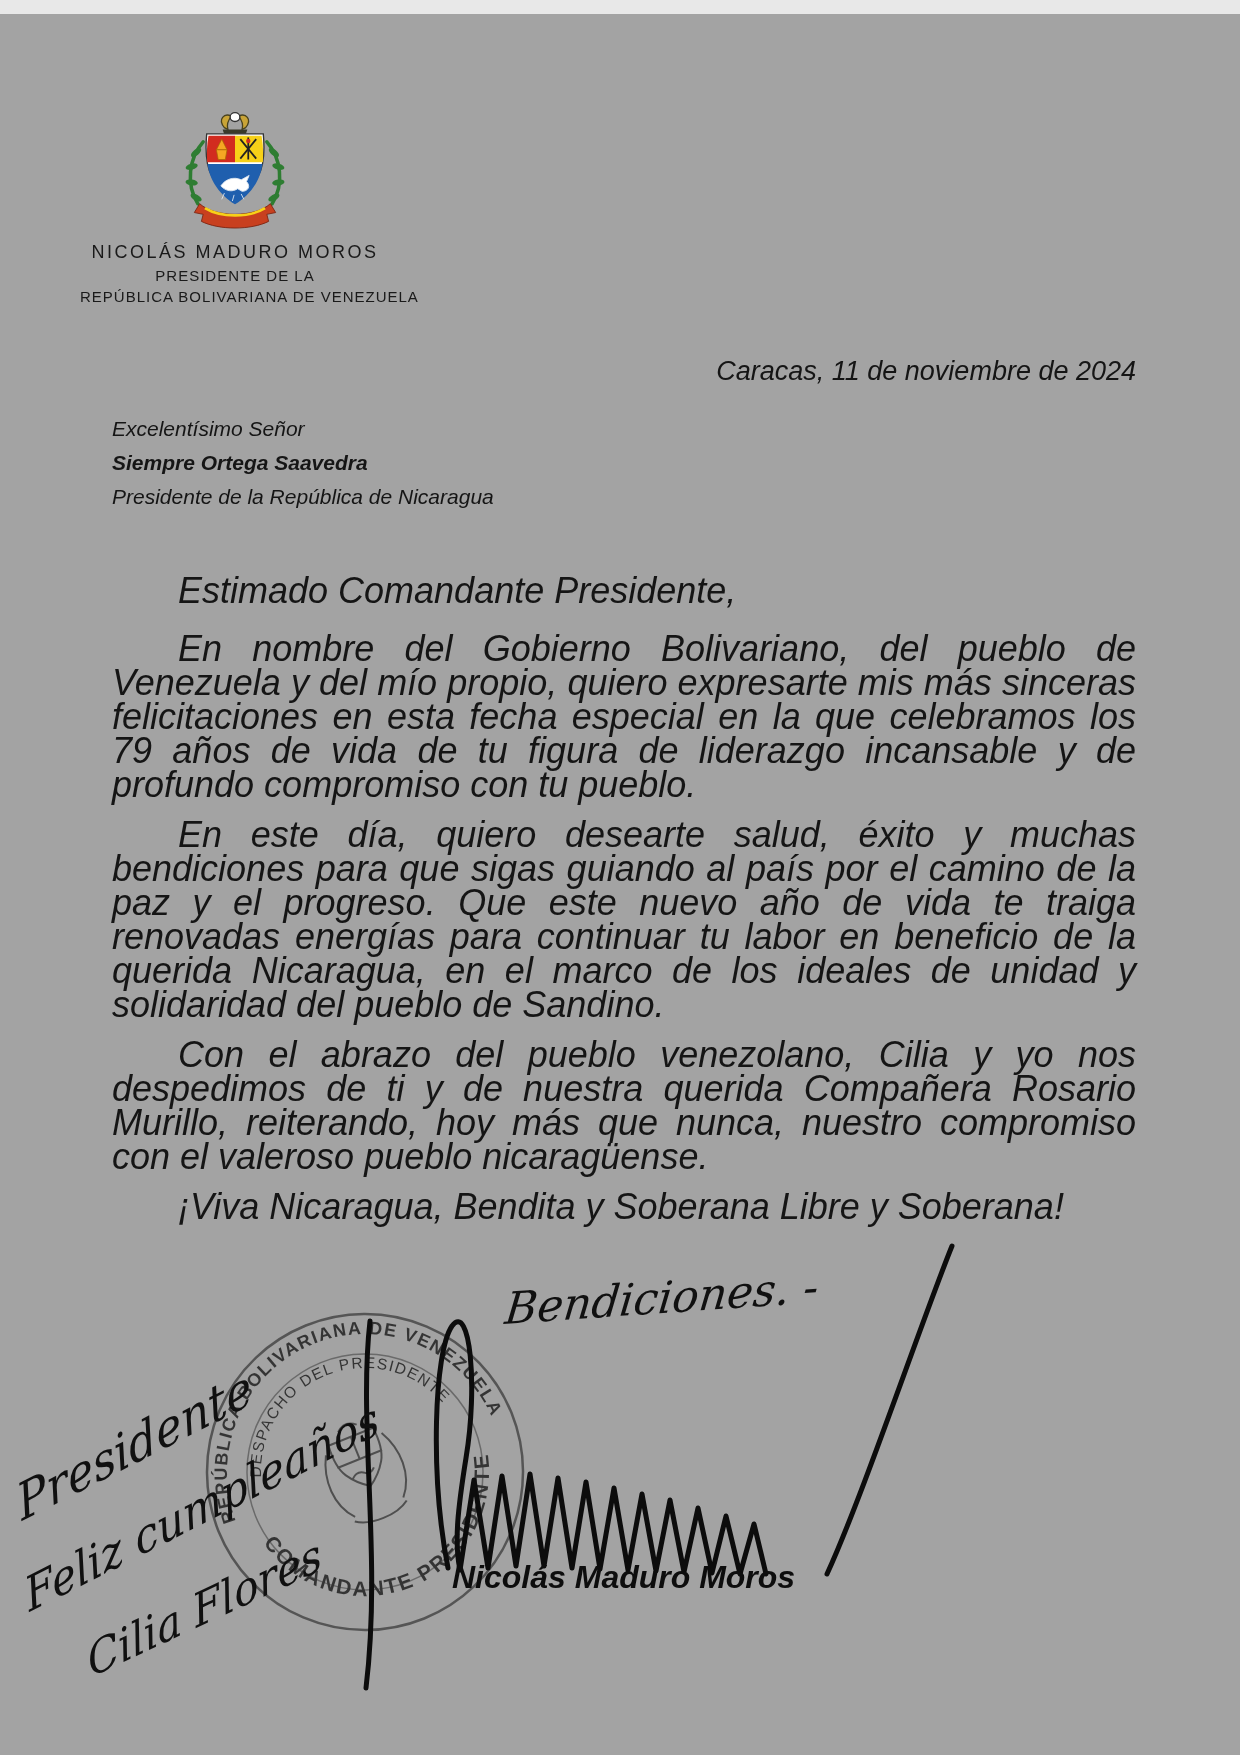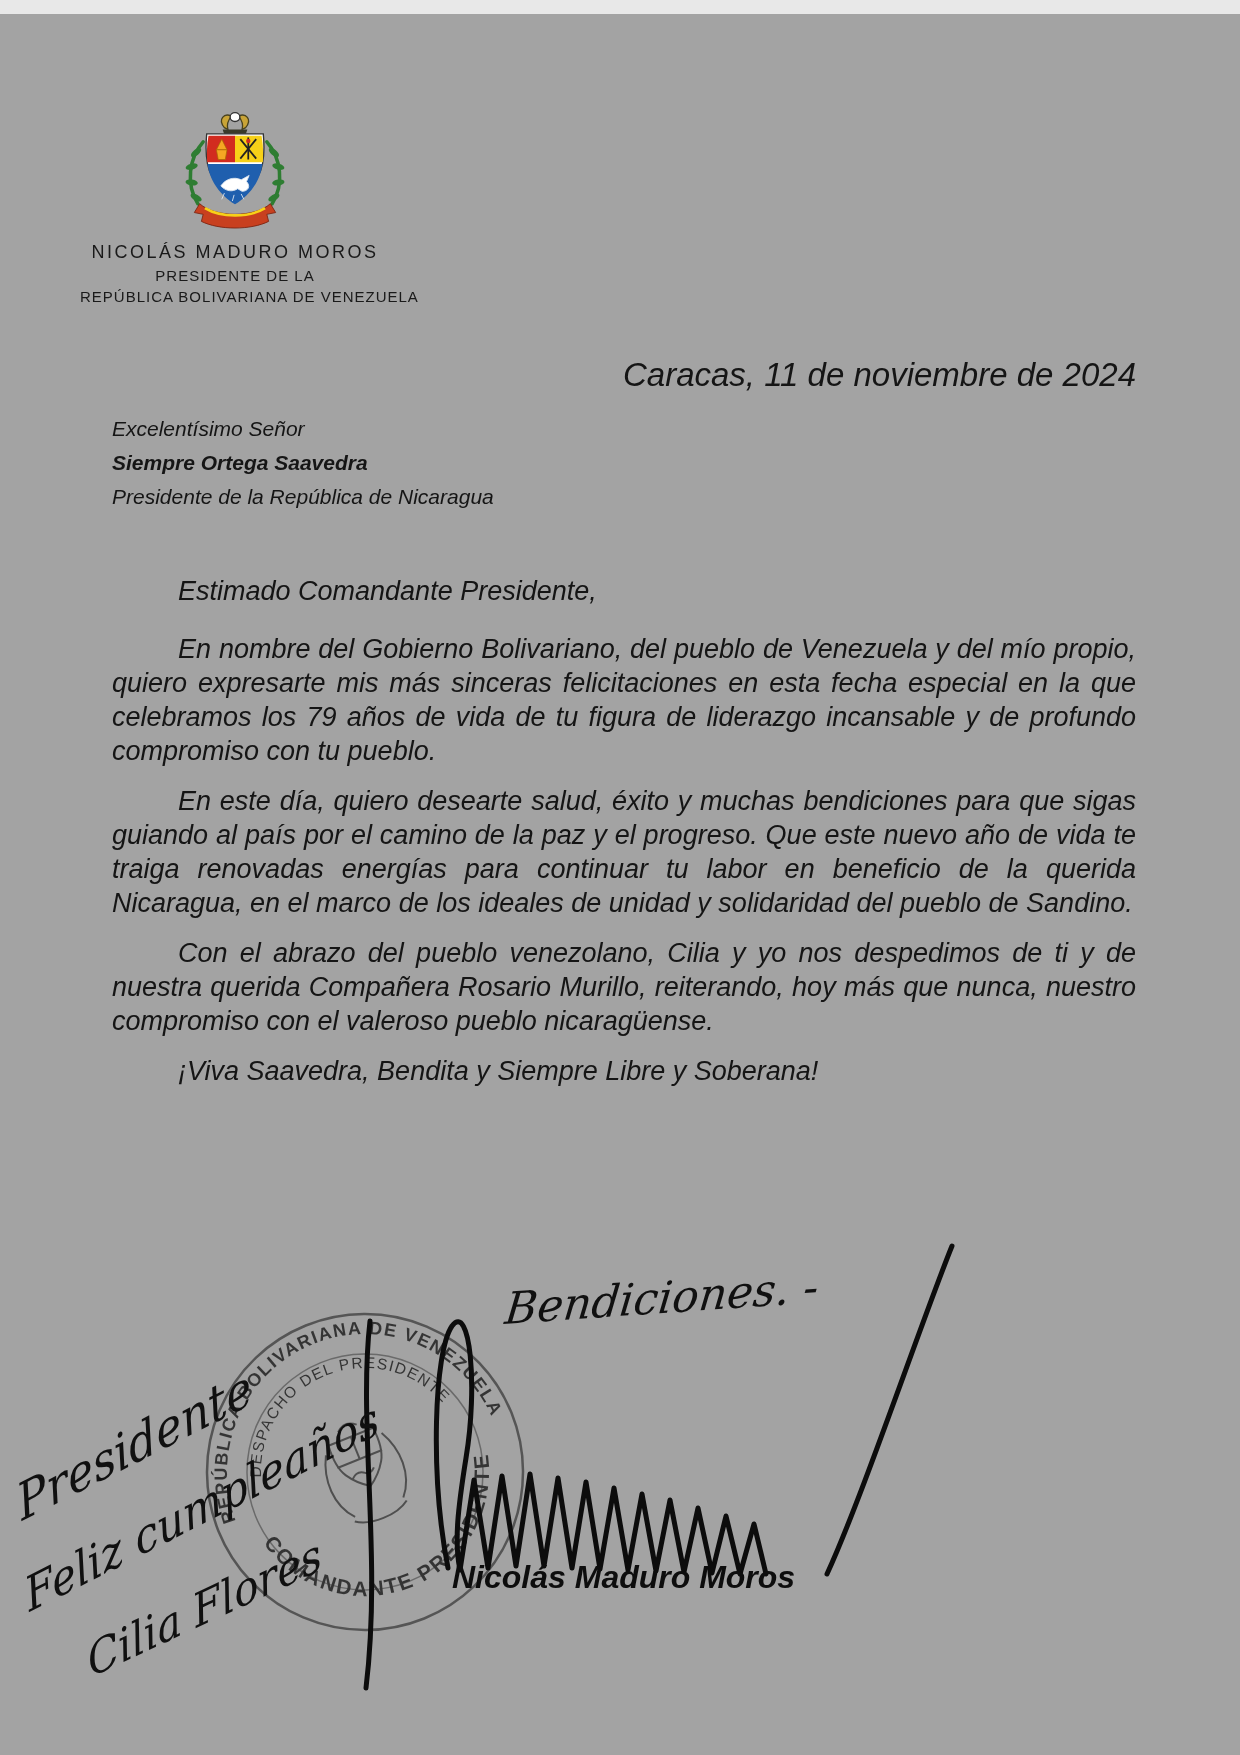--- a/index.html
+++ b/index.html
@@ -9,27 +9,27 @@
     font-family:"Liberation Sans", sans-serif;
   }
   
   .letterhead{position:absolute; top:96px; left:80px; width:310px; text-align:center; color:#1a1a1a;}
   .emblem{display:block; margin:0 auto 10px auto;}
   .lh-name{font-size:18px; letter-spacing:2.5px; font-weight:400; white-space:nowrap;}
   .lh-sub{font-size:15px; letter-spacing:1px; margin-top:4px; white-space:nowrap;}
   
   .date-line{
     position:absolute; top:342px; right:104px;
-    font-style:italic; font-size:33px; color:#151515; white-space:nowrap;text-align:center;
+    font-style:italic; font-size:27px; color:#151515; white-space:nowrap;text-align:center;
   }
   .recipient{position:absolute; top:398px; left:112px; font-style:italic; font-size:21px; line-height:34px; color:#151515;}
   .recipient .bold{font-weight:bold;}
   .body-text{
     position:absolute; top:560px; left:112px; width:1024px;
-    font-style:italic; font-size:27px; line-height:34px; color:#151515;
+    font-style:italic; font-size:36px; line-height:34px; color:#151515;
   }
   .body-text p{margin:0 0 16px 0; text-indent:66px; text-align:justify;}
   .body-text p.greeting{margin-bottom:24px; text-align:left;}
   .body-text p.viva{text-align:left; margin-bottom:0;}
   
   .stamp{position:absolute; left:185px; top:1278px; opacity:.82;}
   .sig-svg{position:absolute; left:330px; top:1222px;}
   .hand{font-family:"DejaVu Serif", serif; font-style:italic; color:#101010; white-space:nowrap; position:absolute;}
   .blessing{left:505px; top:1258px; font-size:44px; transform:rotate(-4deg) skewX(-10deg);}
   .note1{left:18px;  top:1462px; font-size:48px; transform:rotate(-27deg) skewX(-14deg); transform-origin:0 50%;}
@@ -104,21 +104,21 @@
     <div>Excelentísimo Señor</div>
     <div class="bold">Siempre Ortega Saavedra</div>
     <div>Presidente de la República de Nicaragua</div>
   </div>
 
   <div class="body-text">
     <p class="greeting">Estimado Comandante Presidente,</p>
     <p>En nombre del Gobierno Bolivariano, del pueblo de Venezuela y del mío propio, quiero expresarte mis más sinceras felicitaciones en esta fecha especial en la que celebramos los 79 años de vida de tu figura de liderazgo incansable y de profundo compromiso con tu pueblo.</p>
     <p>En este día, quiero desearte salud, éxito y muchas bendiciones para que sigas guiando al país por el camino de la paz y el progreso. Que este nuevo año de vida te traiga renovadas energías para continuar tu labor en beneficio de la querida Nicaragua, en el marco de los ideales de unidad y solidaridad del pueblo de Sandino.</p>
     <p>Con el abrazo del pueblo venezolano, Cilia y yo nos despedimos de ti y de nuestra querida Compañera Rosario Murillo, reiterando, hoy más que nunca, nuestro compromiso con el valeroso pueblo nicaragüense.</p>
-    <p class="viva">¡Viva Saavedra, Bendita y Siempre Libre y Soberana!</p>
+    <p class="viva">¡Viva Nicaragua, Bendita y Soberana Libre y Soberana!</p>
   </div>
 
   <svg class="stamp" width="360" height="360" viewBox="0 0 360 360">
     <g transform="rotate(-22 180 180)">
       <circle cx="180" cy="180" r="158" fill="none" stroke="#242424" stroke-width="2.5" opacity="0.75"></circle>
       <circle cx="180" cy="180" r="118" fill="none" stroke="#242424" stroke-width="1.5" opacity="0.55"></circle>
       <defs>
         <path id="arcOuter" d="M 42 180 A 138 138 0 0 1 318 180"></path>
         <path id="arcInner" d="M 76 180 A 104 104 0 0 1 284 180"></path>
         <path id="arcBottom" d="M 56 180 A 124 124 0 0 0 304 180"></path>

